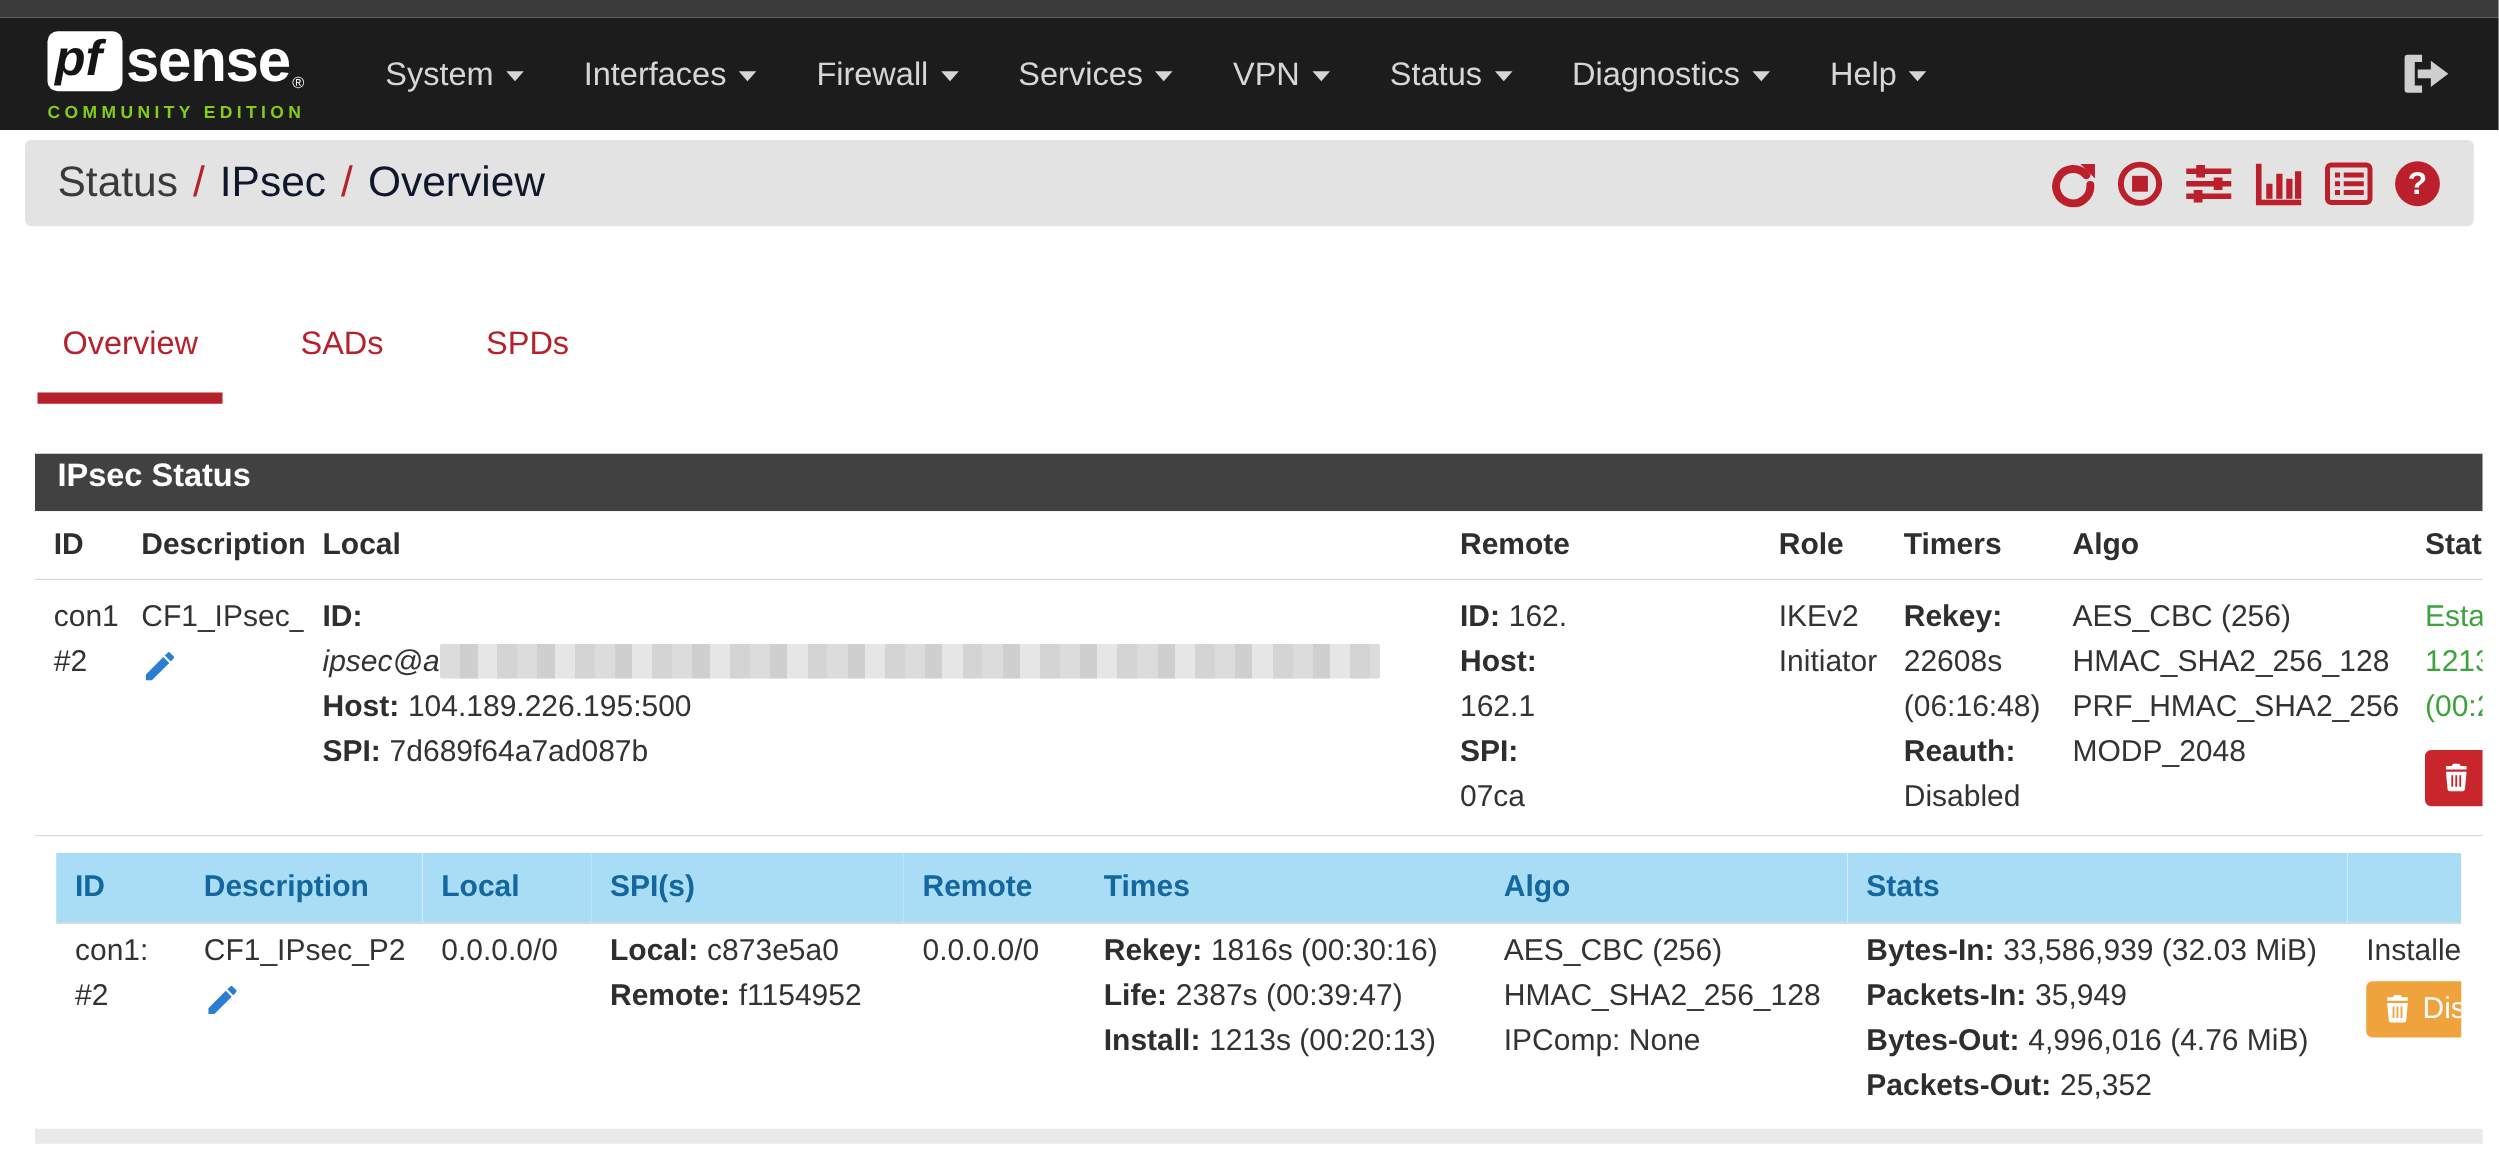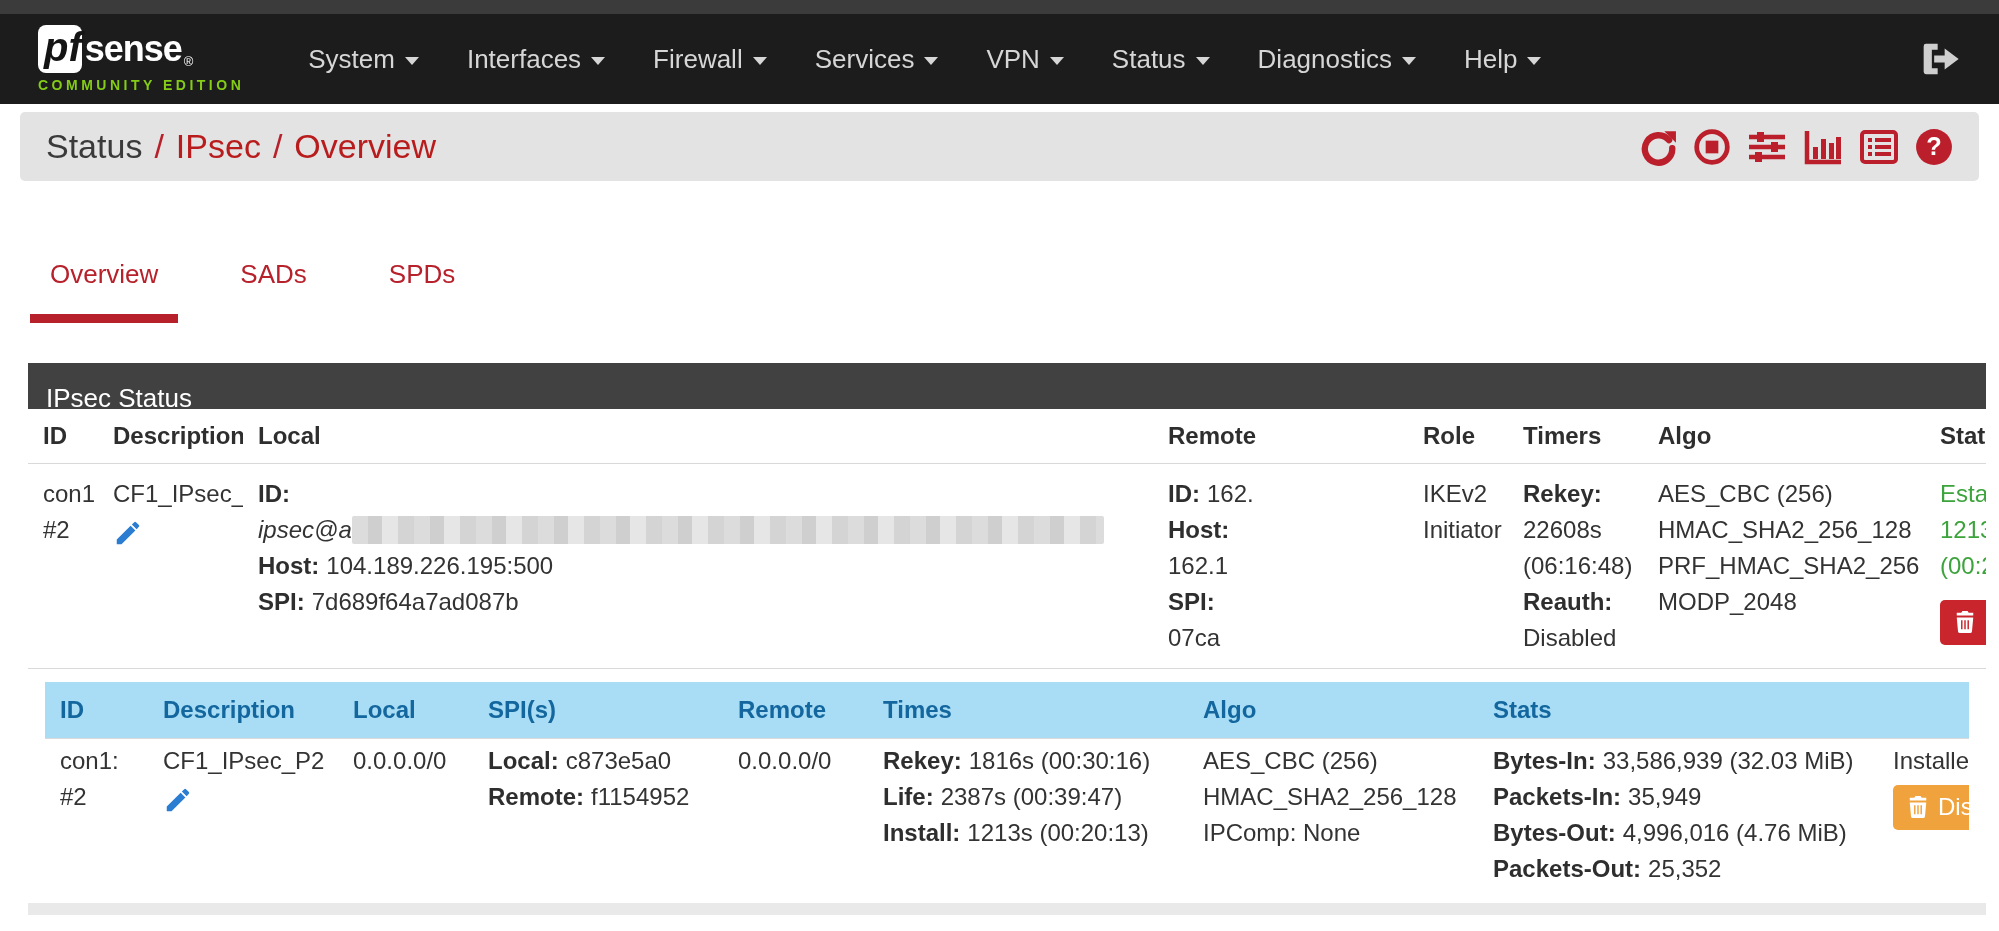--- a/index.html
+++ b/index.html
@@ -14,57 +14,57 @@
   .topstrip { height:14px; background:#3b3b3b; }
   .navbar {
     height:90px; background:#1c1c1c;
     display:flex; align-items:center; padding:0 38px;
   }
   .logo { margin-right:64px; }
   .logo-top { display:flex; align-items:center; }
   .pf-box {
     background:#fff; color:#141414; border-radius:8px;
     font-weight:bold; font-style:italic; font-size:40px;
-    padding:2px 0 6px 6px; margin-right:3px; line-height:1;
-  }
-  .sense { color:#fff; font-weight:bold; font-size:36px; letter-spacing:-1px; }
+    padding:2px 16px 6px 6px; margin-right:3px; line-height:1;
+  }
+  .sense { color:#fff; font-weight:bold; font-size:48px; letter-spacing:-1px; }
   .reg { color:#fff; font-size:13px; align-self:flex-end; margin:0 0 4px 2px; }
   .edition { color:#84cc16; font-size:14px; letter-spacing:3.5px; font-weight:bold; margin-top:4px; }
   .nav-items { display:flex; align-items:center; column-gap:48px; }
   .nav-item {
     color:#d6d6d6; font-size:26px; text-decoration:none; cursor:pointer;
     display:flex; align-items:center; gap:10px; white-space:nowrap;
   }
   .caret {
     width:0; height:0; border-left:7px solid transparent; border-right:7px solid transparent;
     border-top:8px solid #d6d6d6; margin-top:4px;
   }
   .logout { margin-left:auto; cursor:pointer; display:flex; }
   
   .breadcrumb {
     margin:8px 20px 0 20px; height:69px; background:#e3e3e3; border-radius:5px;
     display:flex; align-items:center; padding:0 26px; font-size:34px;
   }
   .crumb-current { color:#3a3a3a; }
   .crumb-sep { color:#b7212b; margin:0 12px; }
-  .crumb-link { color:#b91c1c; text-decoration:none; cursor:pointer; }
+  .crumb-link { color:#0f172a; text-decoration:none; cursor:pointer; }
   .bc-icons { margin-left:auto; display:flex; align-items:center; gap:16px; }
   .bc-icons a { display:flex; cursor:pointer; }
   
   .tabs { margin:78px 0 0 30px; display:flex; align-items:flex-end; }
   .tab {
     color:#b7212b; font-size:26px; text-decoration:none; cursor:pointer;
     padding:0 20px 24px 20px; margin-right:42px; border-bottom:9px solid transparent;
   }
   .tab.active { border-bottom-color:#b7212b; }
   
   .panel { margin:40px 0 0 28px; width:1958px; }
   .panel-heading {
-    background:#414141; color:#fff; font-weight:normal; font-size:26px;
-    padding:20px 18px; height:46px;
+    background:#414141; color:#fff; font-weight:bold; font-size:26px;
+    padding:2px 18px; height:46px;
   }
   table { border-collapse:collapse; table-layout:fixed; }
   .ptable { width:1958px; background:#fff; font-size:24px; }
   .ptable th {
     text-align:left; font-size:24px; color:#2e2e2e; padding:13px 15px;
     border-bottom:1px solid #d9d9d9; white-space:nowrap; overflow:hidden;
   }
   .ptable td { vertical-align:top; padding:12px 15px; line-height:36px; overflow:hidden; }
   .ptable b, .ctable b { color:#2e2e2e; margin-right:7px; }
   .nowrap { white-space:nowrap;font-style:italic; }

